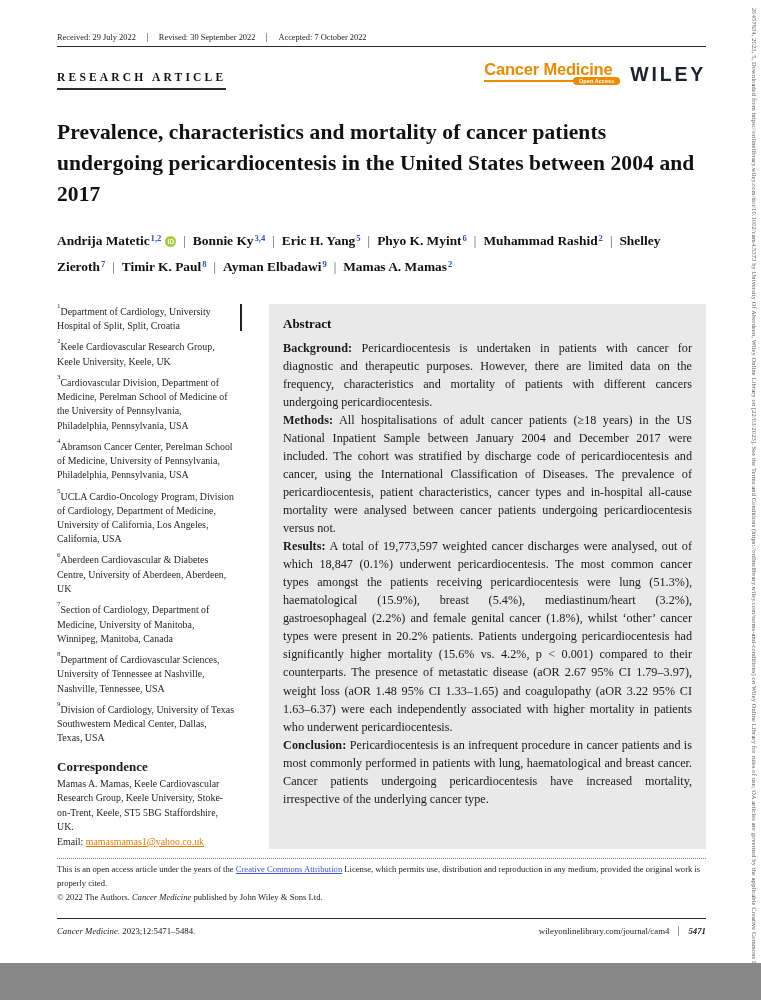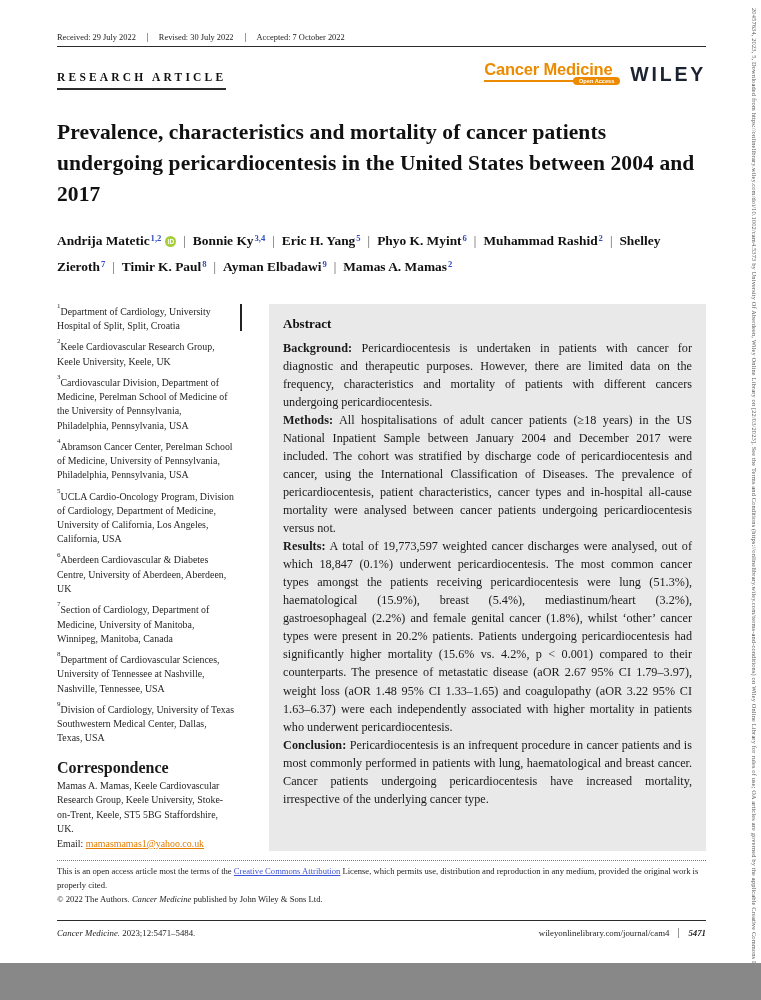--- a/index.html
+++ b/index.html
@@ -65,21 +65,21 @@
     font-size:6.5px; font-weight:bold; text-align:center; line-height:11px;
     margin-left:4px; position:relative; top:-1px;
   }
 
   
   .cols { position:relative; display:flex; margin-top:23px;gap:21px; }
   .col-tick { position:absolute; left:183px; top:0; width:2px; height:27px; background:#222; }
   .left-col { width:191px; flex:none; padding-right:14px; }
   .affil { font-size:9.9px; line-height:1.43; margin-bottom:6px; color:#1f1f1f; }
   .affil sup { font-size:7px; position:relative; top:-0.4em; }
-  .corr-heading { font-weight:bold; font-size:16px; margin-top:13px; margin-bottom:2px; }
+  .corr-heading { font-weight:bold; font-size:13px; margin-top:13px; margin-bottom:2px; }
   .corr-body { font-size:9.9px; line-height:1.47; color:#1f1f1f; }
   .email-link { color:#E27C00; text-decoration:underline; }
 
   .abstract-box { flex:1; background:#e9e9e9; padding:12px 14px 13px 14px; }
   .abs-heading { font-weight:bold; font-size:13px; margin-bottom:7px; color:#111; }
   .abs-p { font-size:12.2px; line-height:1.48; text-align:justify; color:#1a1a1a; }
   .abs-p b { letter-spacing:0.1px; }
 
   
   .license-block { margin-top:9px; border-top:1.5px dotted #777; padding-top:4px; }
@@ -98,21 +98,21 @@
 <body>
 
 <div class="page">
 
   <div class="side-strip">20457634, 2023, 5, Downloaded from https://onlinelibrary.wiley.com/doi/10.1002/cam4.5373 by University Of Aberdeen, Wiley Online Library on [22/03/2023]. See the Terms and Conditions (https://onlinelibrary.wiley.com/terms-and-conditions) on Wiley Online Library for rules of use; OA articles are governed by the applicable Creative Commons License</div>
 
   <div class="content">
 
     <div class="meta-row">
       <span class="meta-item">Received: 29 July 2022</span>
-      <span class="meta-item">Revised: 30 July 2022</span>
+      <span class="meta-item">Revised: 30 September 2022</span>
       <span class="meta-item">Accepted: 7 October 2022</span>
     </div>
 
 
     <div class="type-row">
       <span class="article-type">RESEARCH ARTICLE</span>
       <span class="logos">
         <span class="cm-logo">
           <span class="cm-wordmark">Cancer Medicine</span>
           <span class="cm-rule">
@@ -155,21 +155,21 @@
             <p class="abs-p"><b>Background:</b> Pericardiocentesis is undertaken in patients with cancer for diagnostic and therapeutic purposes. However, there are limited data on the frequency, characteristics and mortality of patients with different cancers undergoing pericardiocentesis.</p>
             <p class="abs-p"><b>Methods:</b> All hospitalisations of adult cancer patients (≥18 years) in the US National Inpatient Sample between January 2004 and December 2017 were included. The cohort was stratified by discharge code of pericardiocentesis and cancer, using the International Classification of Diseases. The prevalence of pericardiocentesis, patient characteristics, cancer types and in-hospital all-cause mortality were analysed between cancer patients undergoing pericardiocentesis versus not.</p>
             <p class="abs-p"><b>Results:</b> A total of 19,773,597 weighted cancer discharges were analysed, out of which 18,847 (0.1%) underwent pericardiocentesis. The most common cancer types amongst the patients receiving pericardiocentesis were lung (51.3%), haematological (15.9%), breast (5.4%), mediastinum/heart (3.2%), gastroesophageal (2.2%) and female genital cancer (1.8%), whilst ‘other’ cancer types were present in 20.2% patients. Patients undergoing pericardiocentesis had significantly higher mortality (15.6% vs. 4.2%, p &lt; 0.001) compared to their counterparts. The presence of metastatic disease (aOR 2.67 95% CI 1.79–3.97), weight loss (aOR 1.48 95% CI 1.33–1.65) and coagulopathy (aOR 3.22 95% CI 1.63–6.37) were each independently associated with higher mortality in patients who underwent pericardiocentesis.</p>
             <p class="abs-p"><b>Conclusion:</b> Pericardiocentesis is an infrequent procedure in cancer patients and is most commonly performed in patients with lung, haematological and breast cancer. Cancer patients undergoing pericardiocentesis have increased mortality, irrespective of the underlying cancer type.</p>
           </div>
       </div>
     </div>
 
     <div class="license-block">
       <div class="license-text">
-        <span>This is an open access article most the terms of the </span><a href="#" class="cc-link">Creative Commons Attribution</a><span> License, which permits use, distribution and reproduction in any medium, provided the original work is properly cited.</span>
+        <span>This is an open access article under the years of the </span><a href="#" class="cc-link">Creative Commons Attribution</a><span> License, which permits use, distribution and reproduction in any medium, provided the original work is properly cited.</span>
       </div>
       <div class="copyright-line">
         <span>© 2022 The Authors. </span><i>Cancer Medicine</i><span> published by John Wiley &amp; Sons Ltd.</span>
       </div>
     </div>
 
     <div class="footer-rule"></div>
     <div class="footer-row">
       <span class="footer-left">
         <span class="jname">Cancer Medicine.</span><span> 2023;12:5471–5484.</span>

